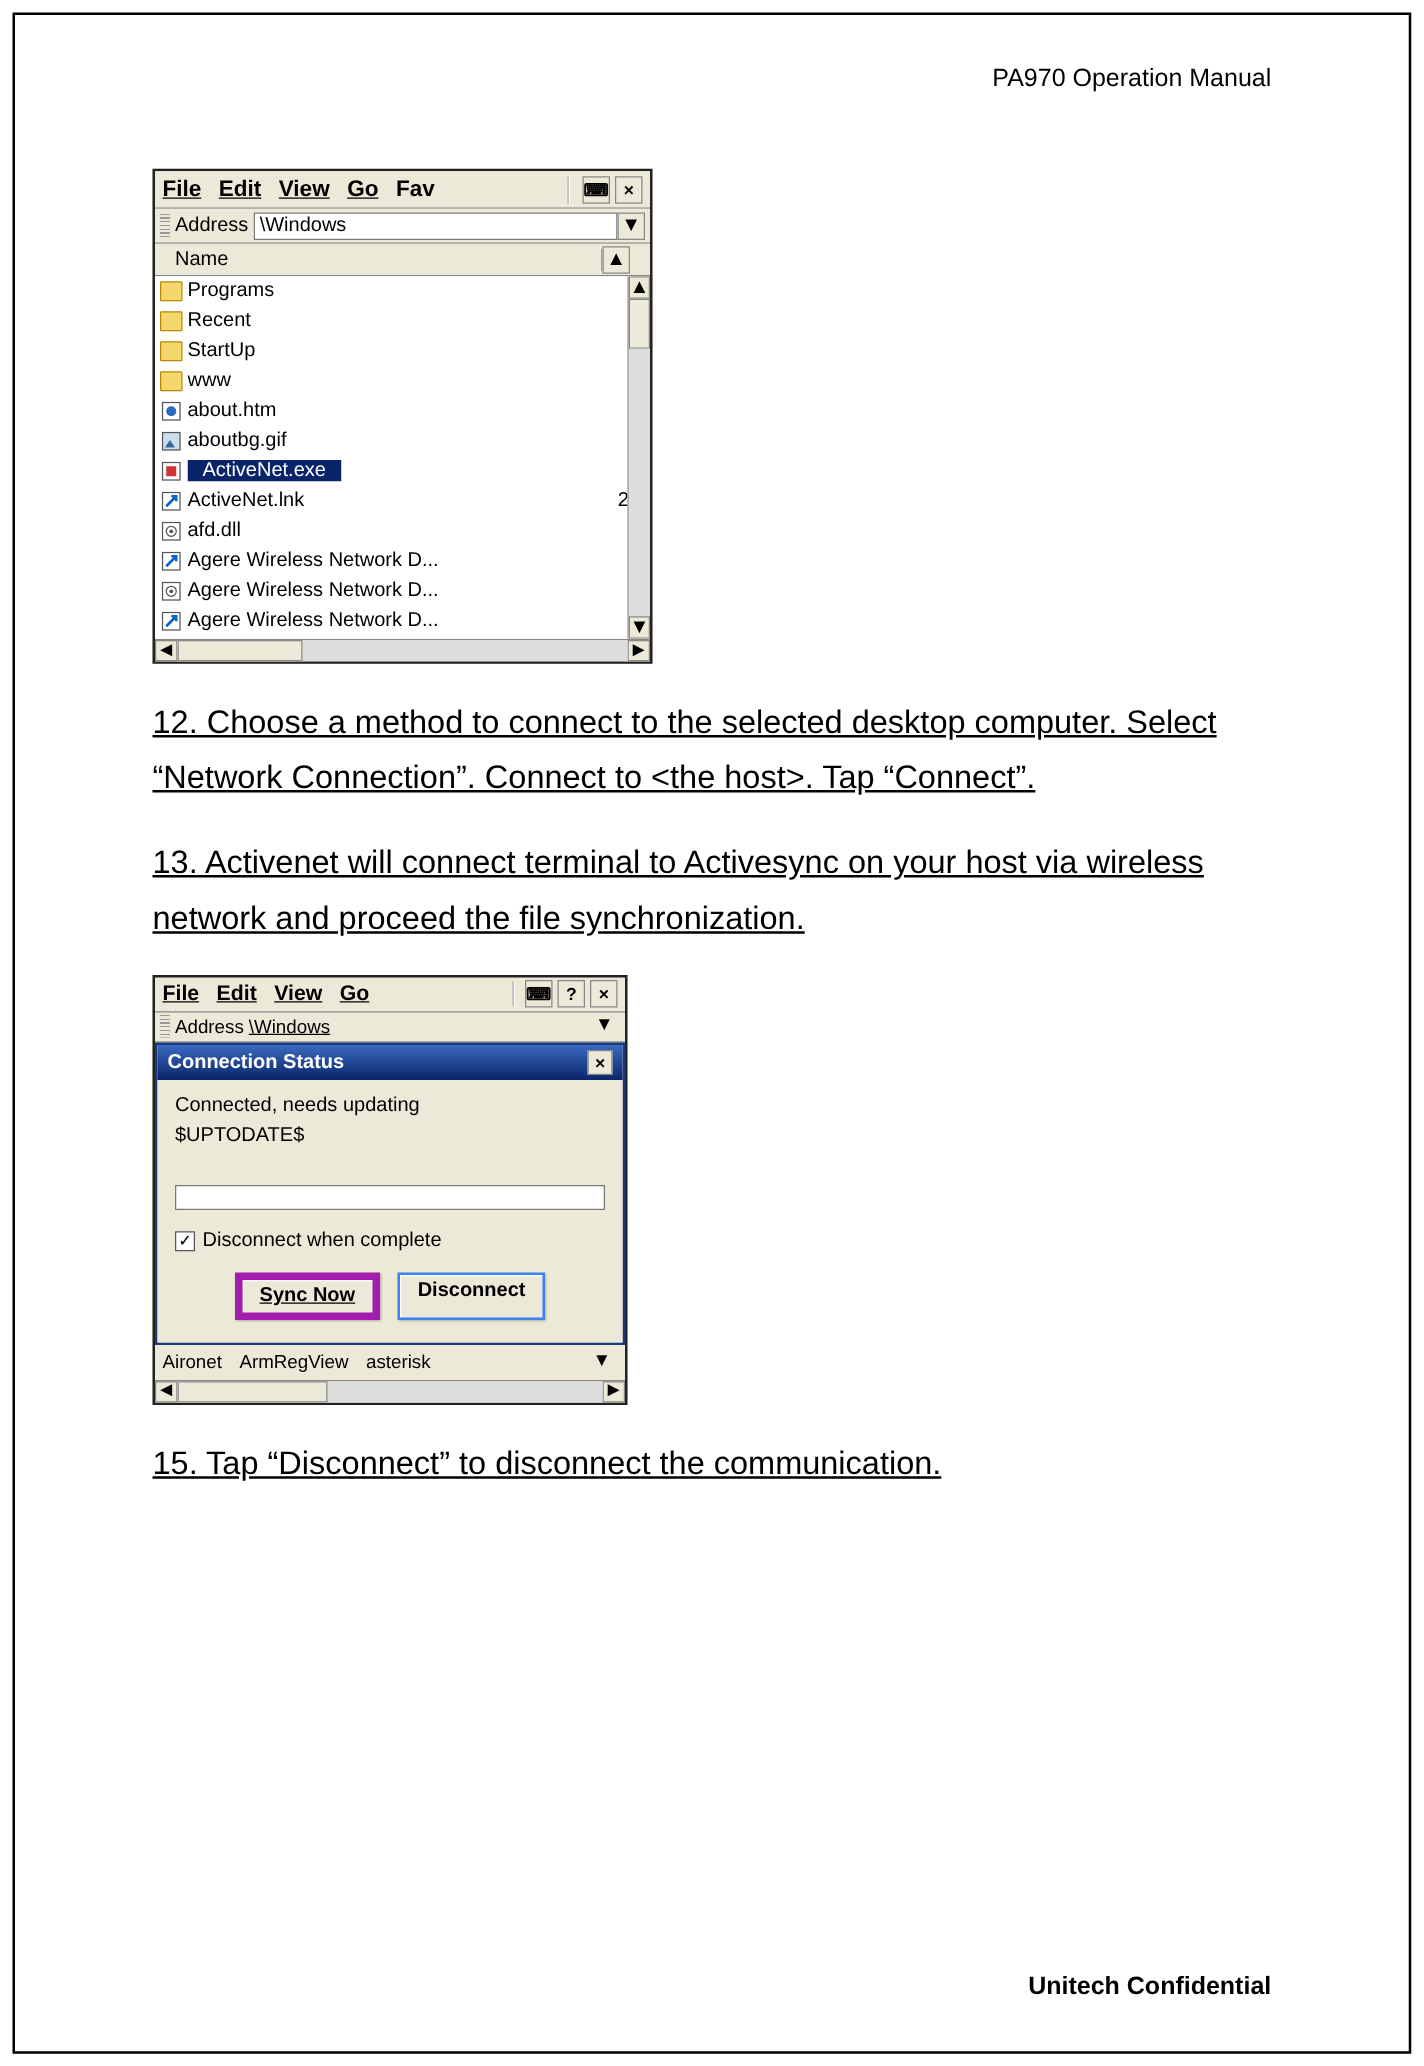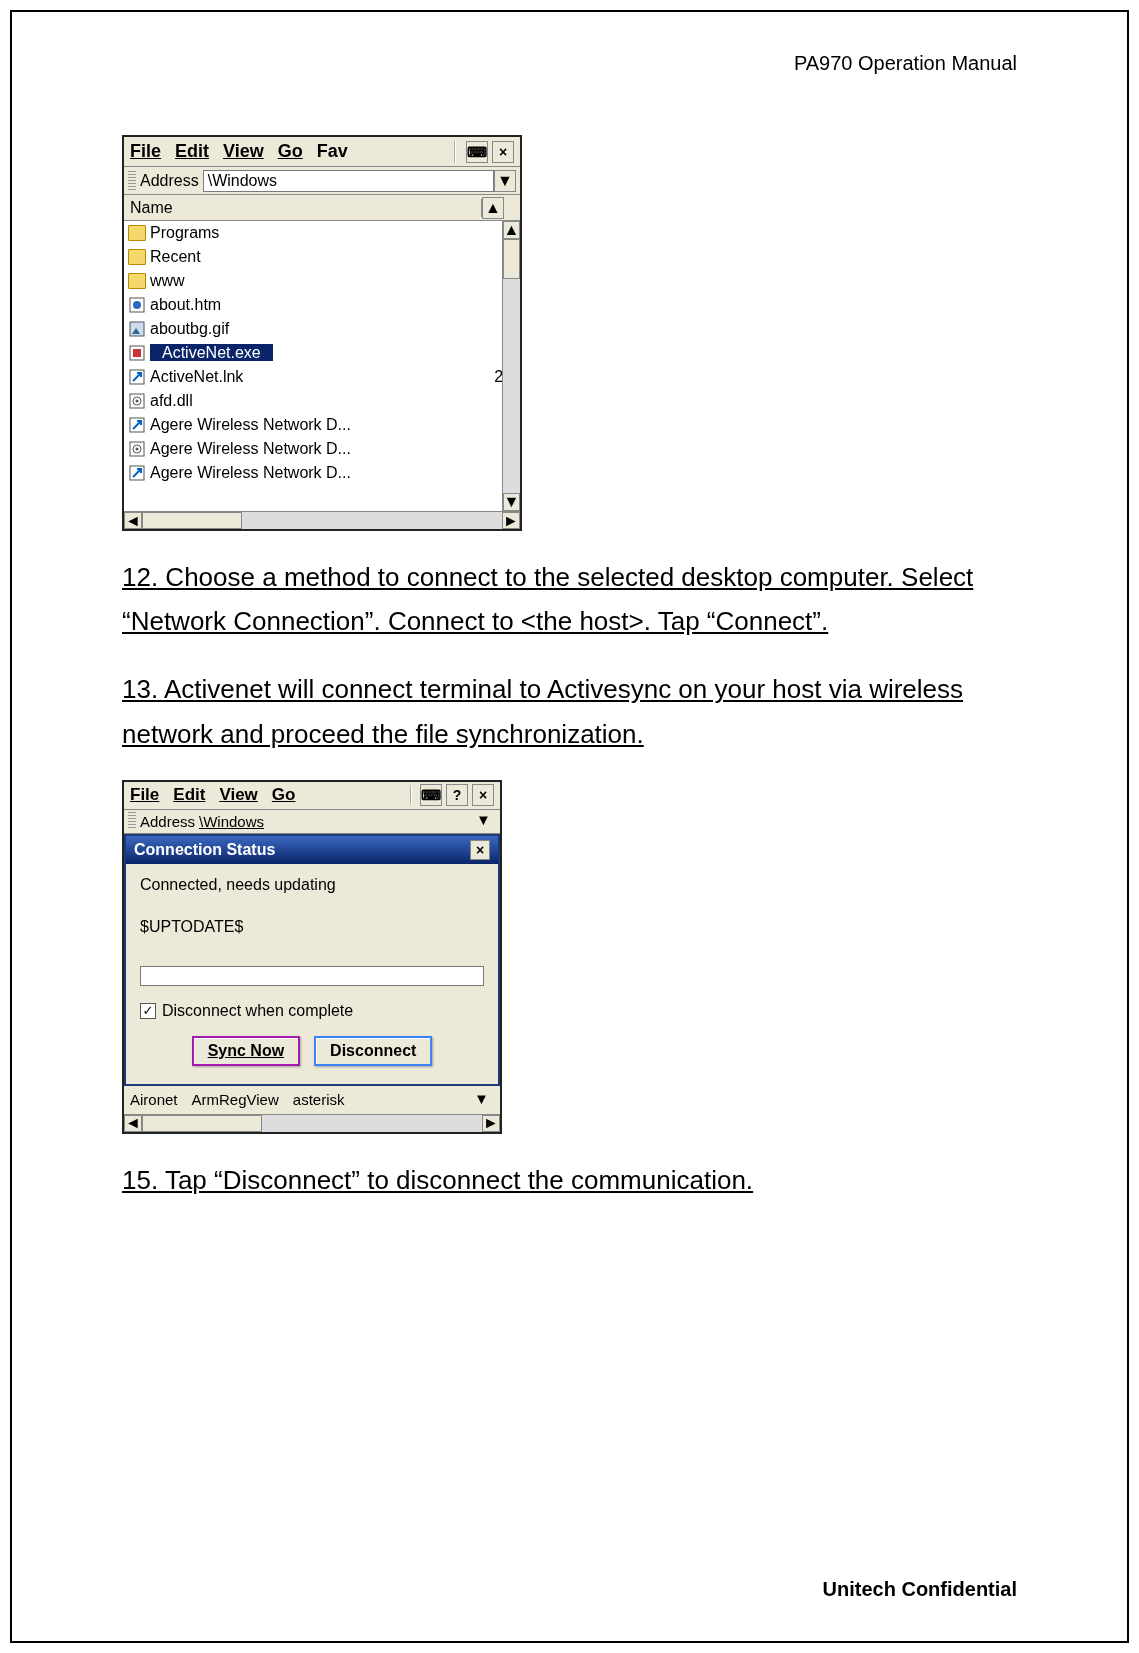--- a/index.html
+++ b/index.html
@@ -85,21 +85,21 @@
   }
   .shot1 .addr-drop {
     width: 22px; height: 22px; background: #ece9d8;
     border: 1px solid #888; display:flex; align-items:center; justify-content:center;
   }
   .shot1 .list-header {
     display: flex; align-items: center; height: 26px;
     background: #ece9d8; border-bottom: 1px solid #888;
   }
   .shot1 .list-header .col-name {
-    flex: 1; padding-left: 6px; border-right: 1px solid #888;
+    flex: 1; padding-left: 16px; border-right: 1px solid #888;
   }
   .shot1 .list-header .sort-btn {
     width: 22px; height: 22px; background:#ece9d8; border:1px solid #888;
     display:flex; align-items:center; justify-content:center; margin-right: 16px;
   }
   .shot1 .list-body {
     height: 290px; background: #fff; position: relative; overflow: hidden;
   }
   .shot1 .row {
     display: flex; align-items: center; height: 24px; padding: 0 4px;
@@ -177,38 +177,38 @@
   }
   .shot2 .popup-title .ttl { flex:1; }
   .shot2 .popup-title .close-btn {
     width:20px; height:20px; background:#ece9d8; color:#000;
     border:1px solid #888; display:flex; align-items:center; justify-content:center;
     font-size:14px; font-weight:bold;
   }
   .shot2 .popup-body {
     background:#ece9d8; padding:12px 14px; font-size:16px;
   }
-  .shot2 .popup-body .status-line { margin-bottom: 24px; }
+  .shot2 .popup-body .status-line { margin-bottom: 6px; }
   .shot2 .popup-body .uptodate { margin-bottom: 30px; }
   .shot2 .progress {
     height: 20px; border:1px solid #7a7a7a; background:#fff; margin-bottom: 16px;
   }
   .shot2 .chk-row { display:flex; align-items:center; margin-bottom:16px; }
   .shot2 .chk {
     width:16px; height:16px; border:1px solid #555; background:#fff;
     display:flex; align-items:center; justify-content:center; margin-right:6px;
     font-size:13px;
   }
   .shot2 .btn-row { display:flex; justify-content:center; gap:14px; margin-bottom:6px; }
   .shot2 .btn {
     border:2px solid #3b82f6; background:#ece9d8; padding:4px 14px;
     font-weight:bold; font-size:16px;
     box-shadow: 1px 1px 0 #fff inset, 1px 1px 2px rgba(0,0,0,.3);
   }
-  .shot2 .btn.primary { border:2px solid #a21caf; }
+  .shot2 .btn.primary { border:6px solid #a21caf; }
   .shot2 .taskbar {
     background:#ece9d8; padding:4px 6px; font-size:15px;
     display:flex; align-items:center; gap:14px;
   }
   .shot2 .taskbar .tb-item { display:flex; align-items:center; }
   .shot2 .taskbar .tb-spacer { flex:1; }
   .shot2 .hscroll { height:18px; background:#ece9d8; border-top:1px solid #888; display:flex; }
   .shot2 .hscroll .hs-btn { width:18px; border:1px solid #888; display:flex; align-items:center; justify-content:center; }
   .shot2 .hscroll .hs-track { flex:1; background:#ddd; position:relative; }
   .shot2 .hscroll .hs-thumb { position:absolute; left:0; top:0; bottom:0; width:120px; background:#ece9d8; border:1px solid #888; }
@@ -250,20 +250,25 @@
     <div class="list-body">
       <div id="file-rows">
           <div class="row">
             <span class="icon folder-ic"></span>
             <span class="name"><span class="name-inner">Programs</span></span>
             <span class="size"></span>
           </div>
           <div class="row">
             <span class="icon folder-ic"></span>
             <span class="name"><span class="name-inner">Recent</span></span>
+            <span class="size"></span>
+          </div>
+          <div class="row">
+            <span class="icon folder-ic"></span>
+            <span class="name"><span class="name-inner">StartUp</span></span>
             <span class="size"></span>
           </div>
           <div class="row">
             <span class="icon folder-ic"></span>
             <span class="name"><span class="name-inner">www</span></span>
             <span class="size"></span>
           </div>
           <div class="row">
             <span class="icon htm-ic">
               <svg width="16" height="16">

